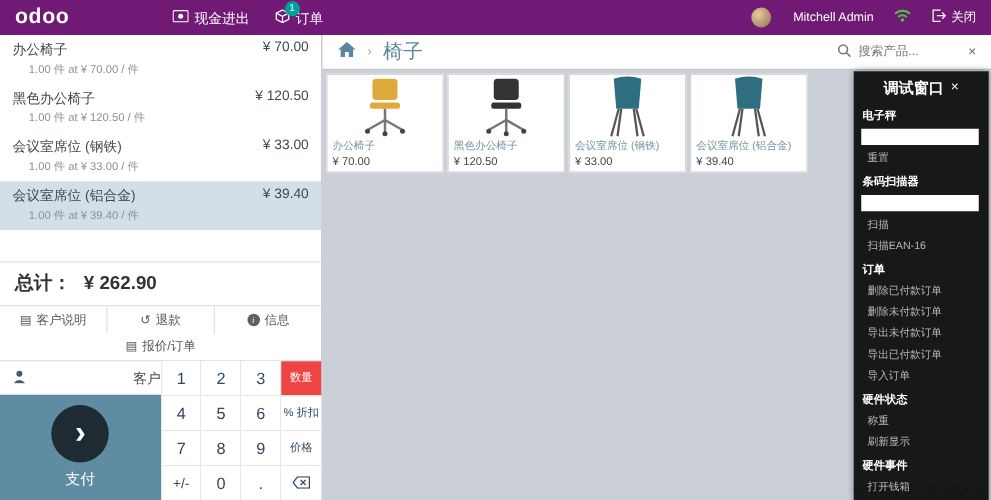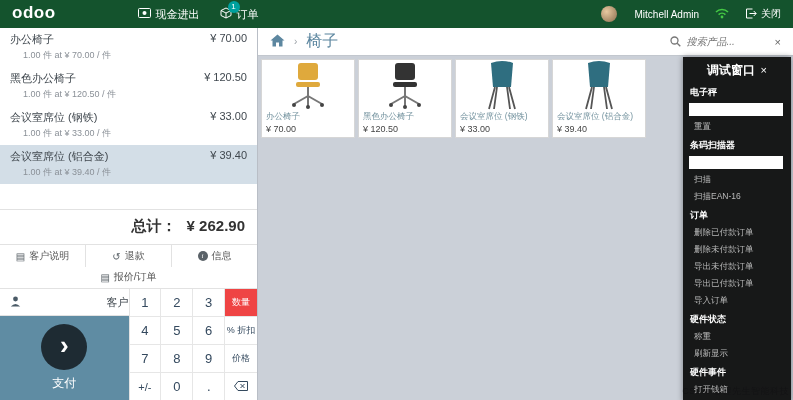--- a/index.html
+++ b/index.html
@@ -1,41 +1,41 @@
 <!DOCTYPE html>
 <html><head>
 <meta charset="utf-8">
 <style>
   * { margin:0; padding:0; box-sizing:border-box; }
   html,body { width:793px; height:400px; overflow:hidden; }
   body { font-family:"Liberation Sans", sans-serif; background:#cbd0d8; position:relative; }
 
   
-  .topbar { height:28px; background:#14532d; display:flex; align-items:center; color:#fff; }
+  .topbar { height:28px; background:#701a75; display:flex; align-items:center; color:#fff; }
   .logo { font-weight:700; font-size:17px; padding:0 12px 2px; letter-spacing:.5px; }
   .hdr-center { display:flex; gap:20px; margin-left:70px; }
   .hdr-btn { background:none; border:none; color:#fff; font-size:11px; display:flex; align-items:center; gap:5px; cursor:pointer; font-family:inherit; }
   .icon-wrap { position:relative; display:inline-flex; }
   .badge { position:absolute; top:-6px; right:-8px; background:#00a09d; color:#fff; border-radius:50%; font-size:8px; width:12px; height:12px; line-height:12px; text-align:center; }
   .hdr-right { margin-left:auto; display:flex; align-items:center; gap:16px; padding-right:12px; font-size:10px; }
   .user { display:flex; align-items:center; gap:18px; cursor:pointer; }
   .avatar { width:16px; height:16px; border-radius:50%; background:radial-gradient(circle at 35% 35%, #e8c9a0, #8a6d4e); display:inline-block; }
   .close-btn { background:none; border:none; color:#fff; font-size:10px; display:flex; align-items:center; gap:4px; cursor:pointer; font-family:inherit; }
 
   
   .content { display:flex; height:372px; }
 
   
   .order-panel { width:258px; background:#fff; display:flex; flex-direction:column; border-right:1px solid #b9bec6; }
   .order-lines { flex:1; overflow:hidden; }
   .order-line { padding:4px 10px 5px; cursor:pointer; }
   .order-line.selected { background:#d3dee7; }
   .ol-top { display:flex; justify-content:space-between; font-size:11px; color:#40484f; }
   .ol-detail { font-size:9px; color:#8a9097; padding-left:13px; margin-top:2px; }
-  .order-summary { padding:7px 12px 8px; text-align:right; font-size:15px; font-weight:700; color:#333; border-top:1px solid #e2e2e2; }
+  .order-summary { padding:7px 12px 8px; text-align:left; font-size:15px; font-weight:700; color:#333; border-top:1px solid #e2e2e2; }
   .order-summary .lbl { margin-right:10px; }
   .ctrl-row { display:flex; border-top:1px solid #e2e2e2; }
   .ctrl-btn { flex:1; text-align:center; font-size:10px; color:#555; padding:4px 0; cursor:pointer; display:flex; align-items:center; justify-content:center; gap:4px; }
   .ctrl-btn + .ctrl-btn { border-left:1px solid #e2e2e2; }
   .ctrl-row2 { text-align:center; font-size:10px; color:#555; padding:3px 0 4px; cursor:pointer; display:flex; align-items:center; justify-content:center; gap:4px; }
   .info-circle { width:10px; height:10px; border-radius:50%; background:#5a6268; color:#fff; font-size:7px; font-style:italic; display:inline-flex; align-items:center; justify-content:center; font-family:"Liberation Serif", serif; }
   .glyph-icon { font-size:10px; color:#5a6268; }
 
   .panel-bottom { display:flex; height:112px; border-top:1px solid #e2e2e2; }
   .left-col { width:129px; display:flex; flex-direction:column; }
@@ -51,21 +51,21 @@
   .np-key:nth-child(4n) { border-right:none; }
   .np-mode { font-size:9px; }
   .np-mode.selected { background:#ef4444; color:#fff; }
 
   
   .main-area { flex:1; display:flex; flex-direction:column; background:#cbd0d8; }
   .breadcrumb-bar { height:28px; background:#fff; display:flex; align-items:center; padding:0 12px; border-bottom:1px solid #c2c7ce; }
   .bc-sep { color:#9aa0a6; margin:0 9px; font-size:10px; }
   .bc-cat { color:#5d87a0; font-size:16px; cursor:pointer; }
   .searchbox { margin-left:auto; display:flex; align-items:center; gap:6px; }
-  .search-input { border:none; outline:none; font-size:10px; width:82px; color:#555; background:transparent; font-family:inherit;font-style:italic; }
+  .search-input { border:none; outline:none; font-size:10px; width:82px; color:#555; background:transparent; font-family:inherit; }
   .search-clear { color:#666; font-size:11px; cursor:pointer; }
 
   .product-grid { display:flex; gap:3px; padding:3px 3px; align-items:flex-start; }
   .product-card { width:94px; height:79px; background:#fff; border:1px solid #d6d6d6; display:flex; flex-direction:column; cursor:pointer; }
   .card-img { flex:1; display:flex; align-items:center; justify-content:center; }
   .card-name { font-size:8.5px; color:#74939f; padding:0 4px; white-space:nowrap; overflow:hidden; }
   .card-price { font-size:9px; color:#444; padding:1px 4px 3px; }
 
   
   .debug-panel { position:absolute; top:57px; right:2px; width:108px; background:rgba(8,8,8,0.92); color:#ddd; z-index:10; padding-bottom:4px; box-shadow:0 0 6px rgba(0,0,0,.4); }

